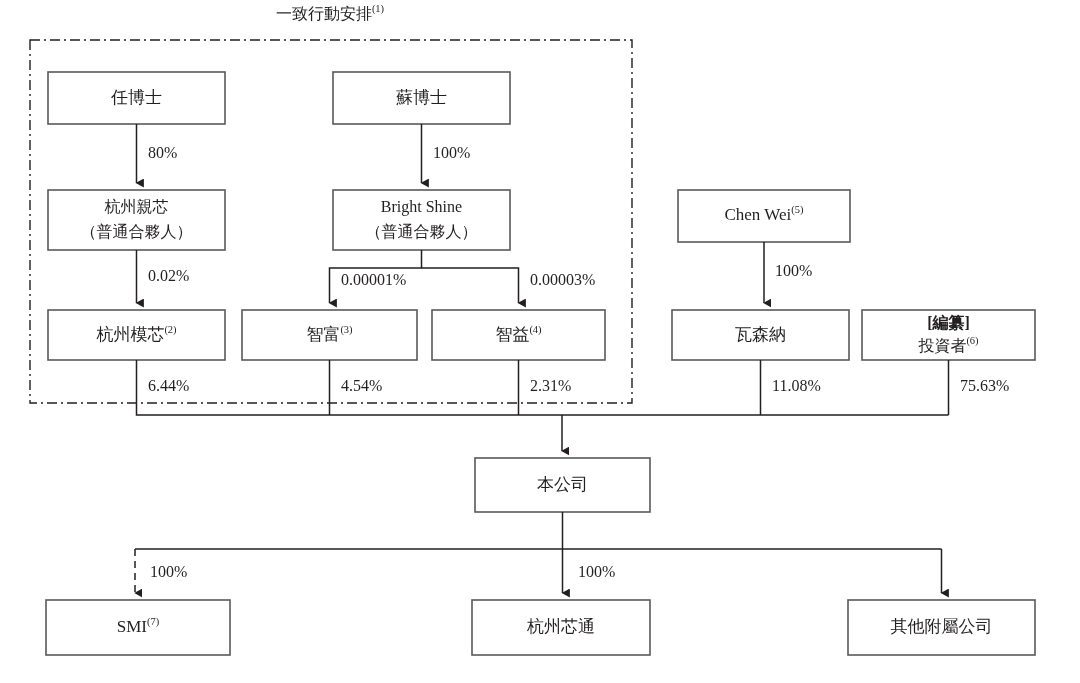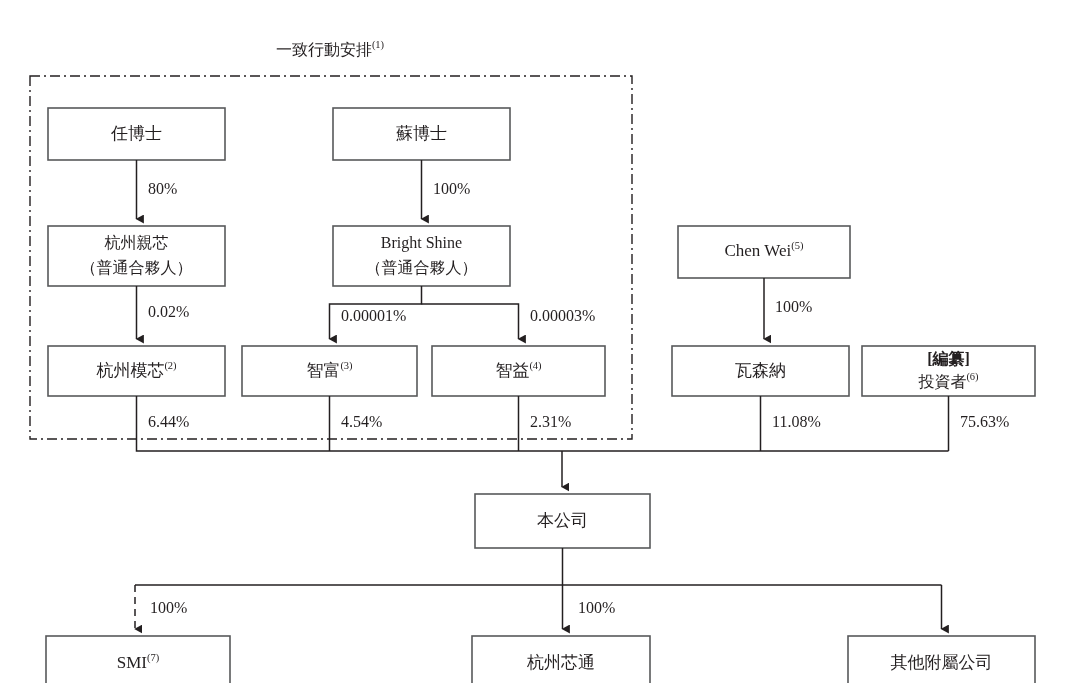--- a/index.html
+++ b/index.html
@@ -10,21 +10,20 @@
   body {
     width: 1080px;
     height: 683px;
     font-family: "Liberation Serif", "DejaVu Serif", serif;
     overflow: hidden;
   }
   #chart-root {
     position: relative;
     width: 1080px;
     height: 484px;
-    margin-top: 36px;
   }
   svg.diagram {
     position: absolute;
     top: 0;
     left: 0;
     width: 1080px;
     height: 683px;
   }
   .node-box {
     fill: #ffffff;

